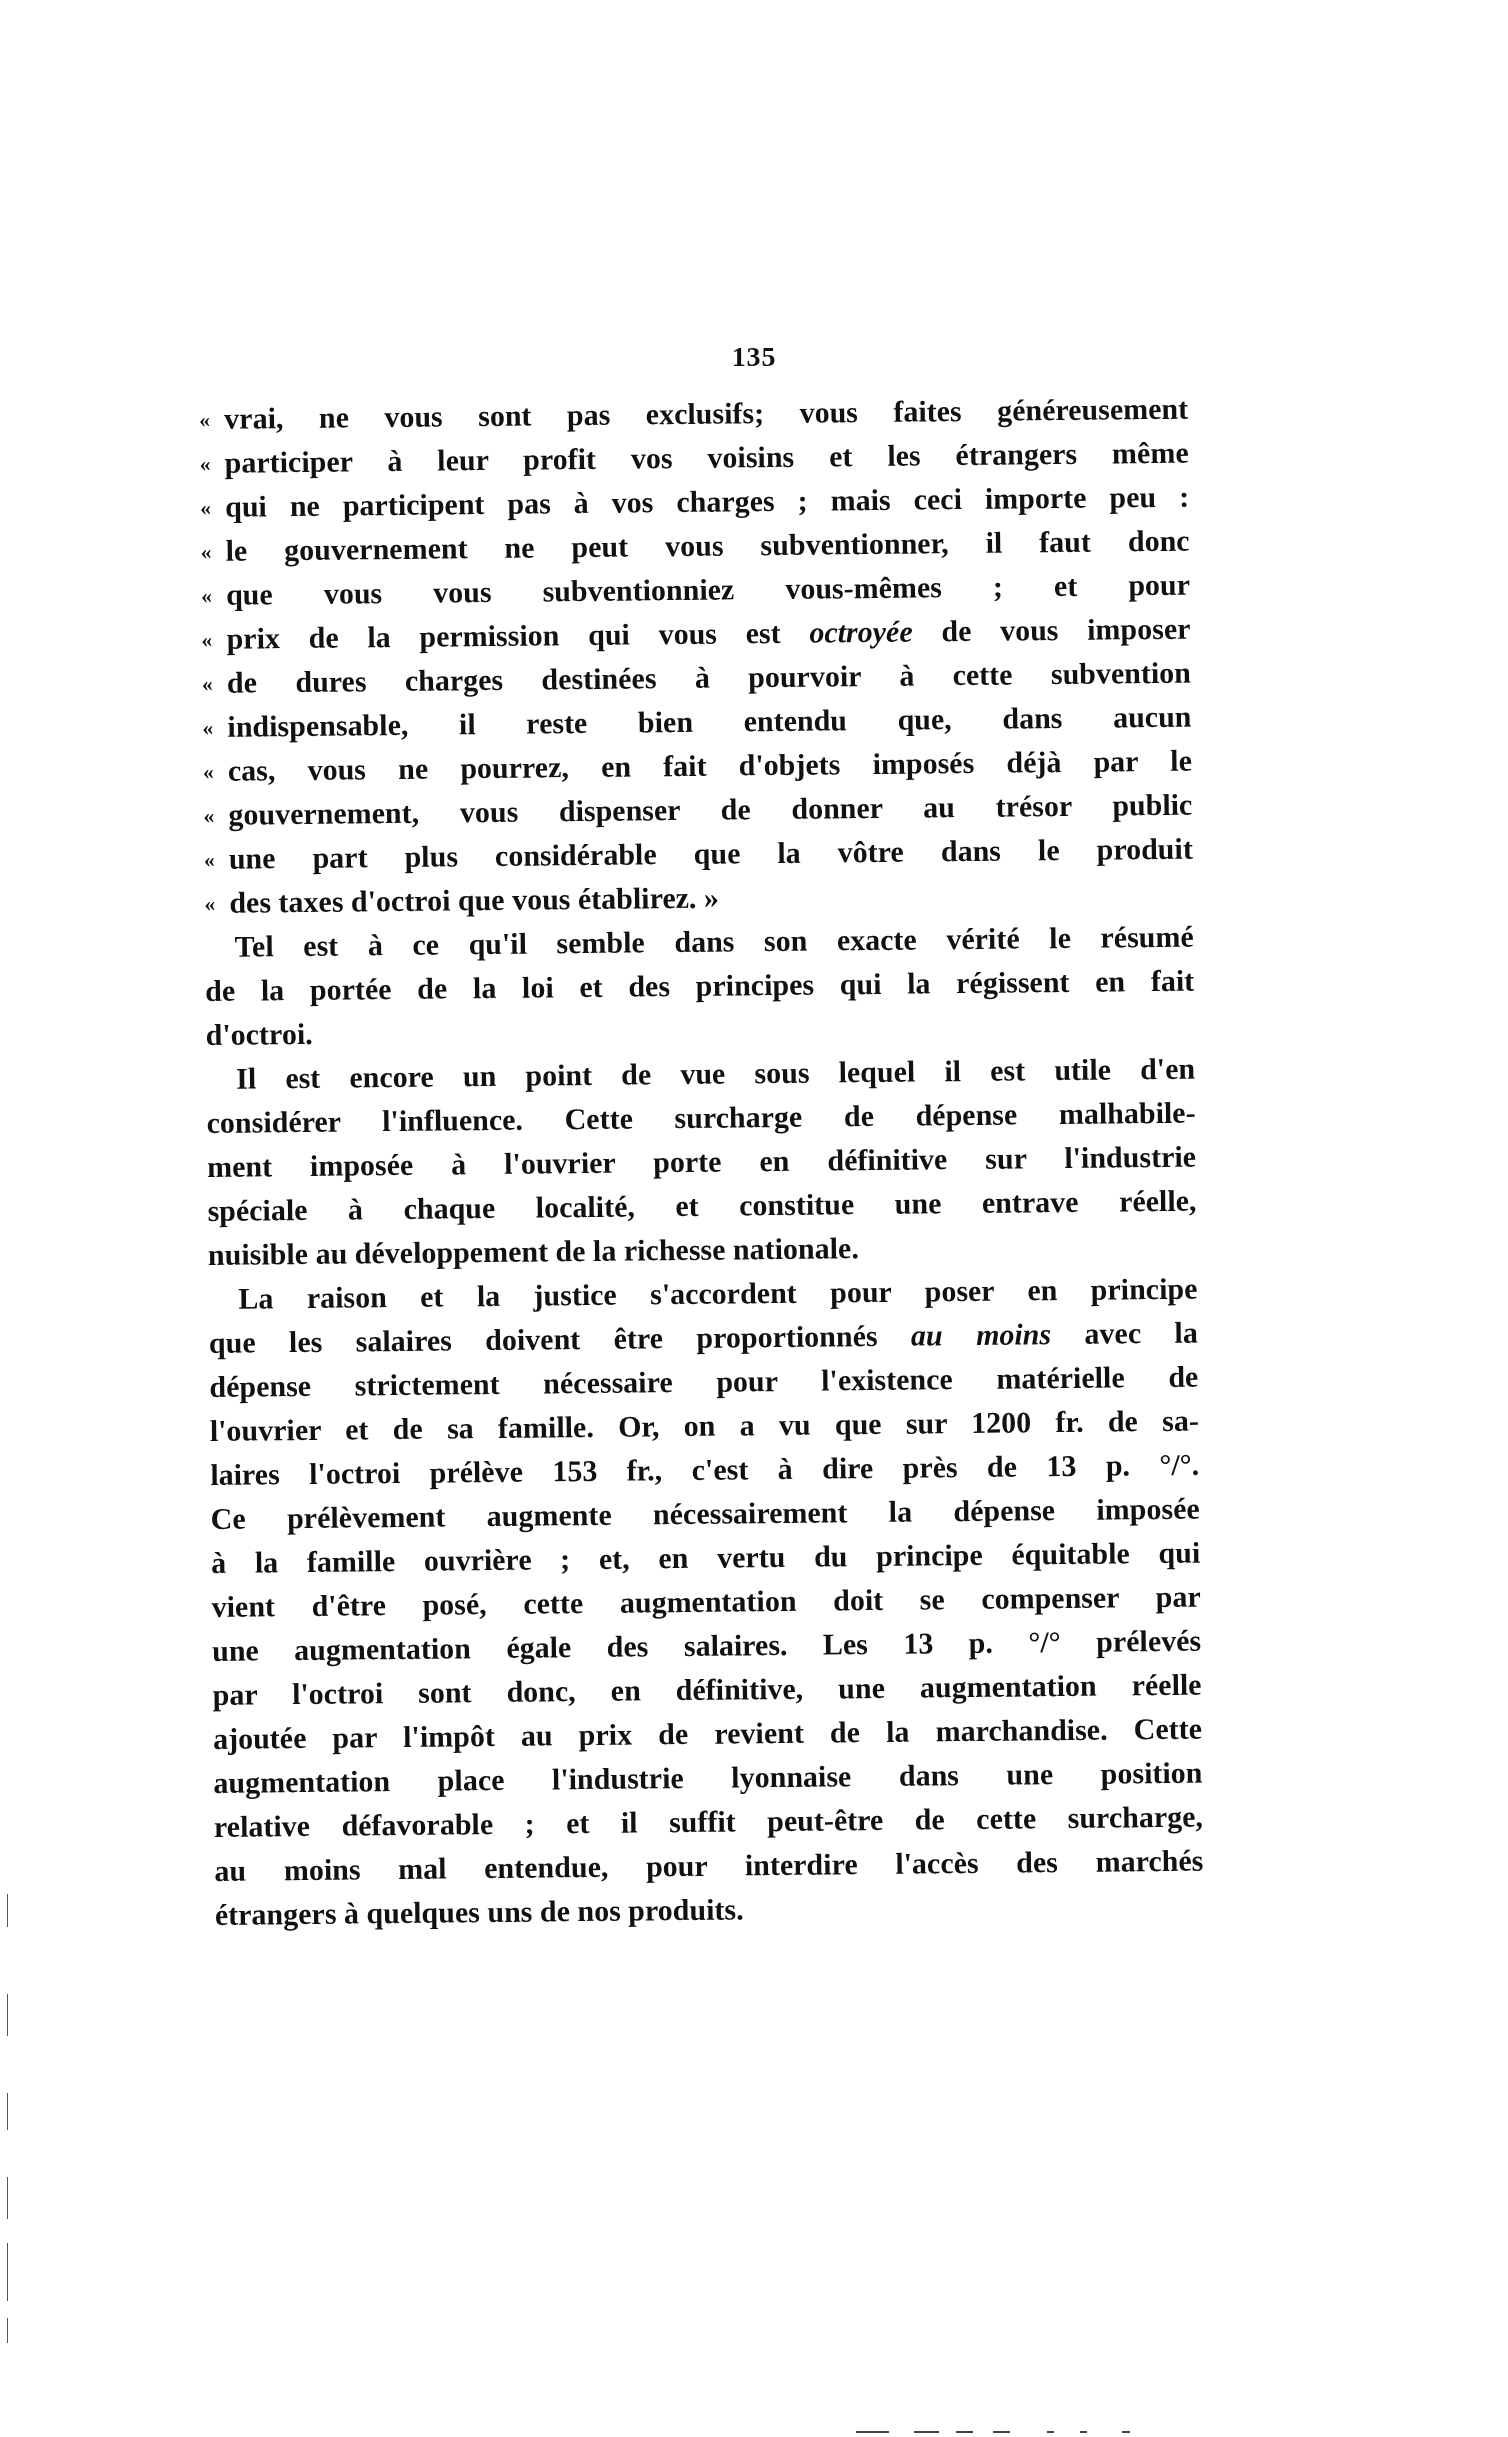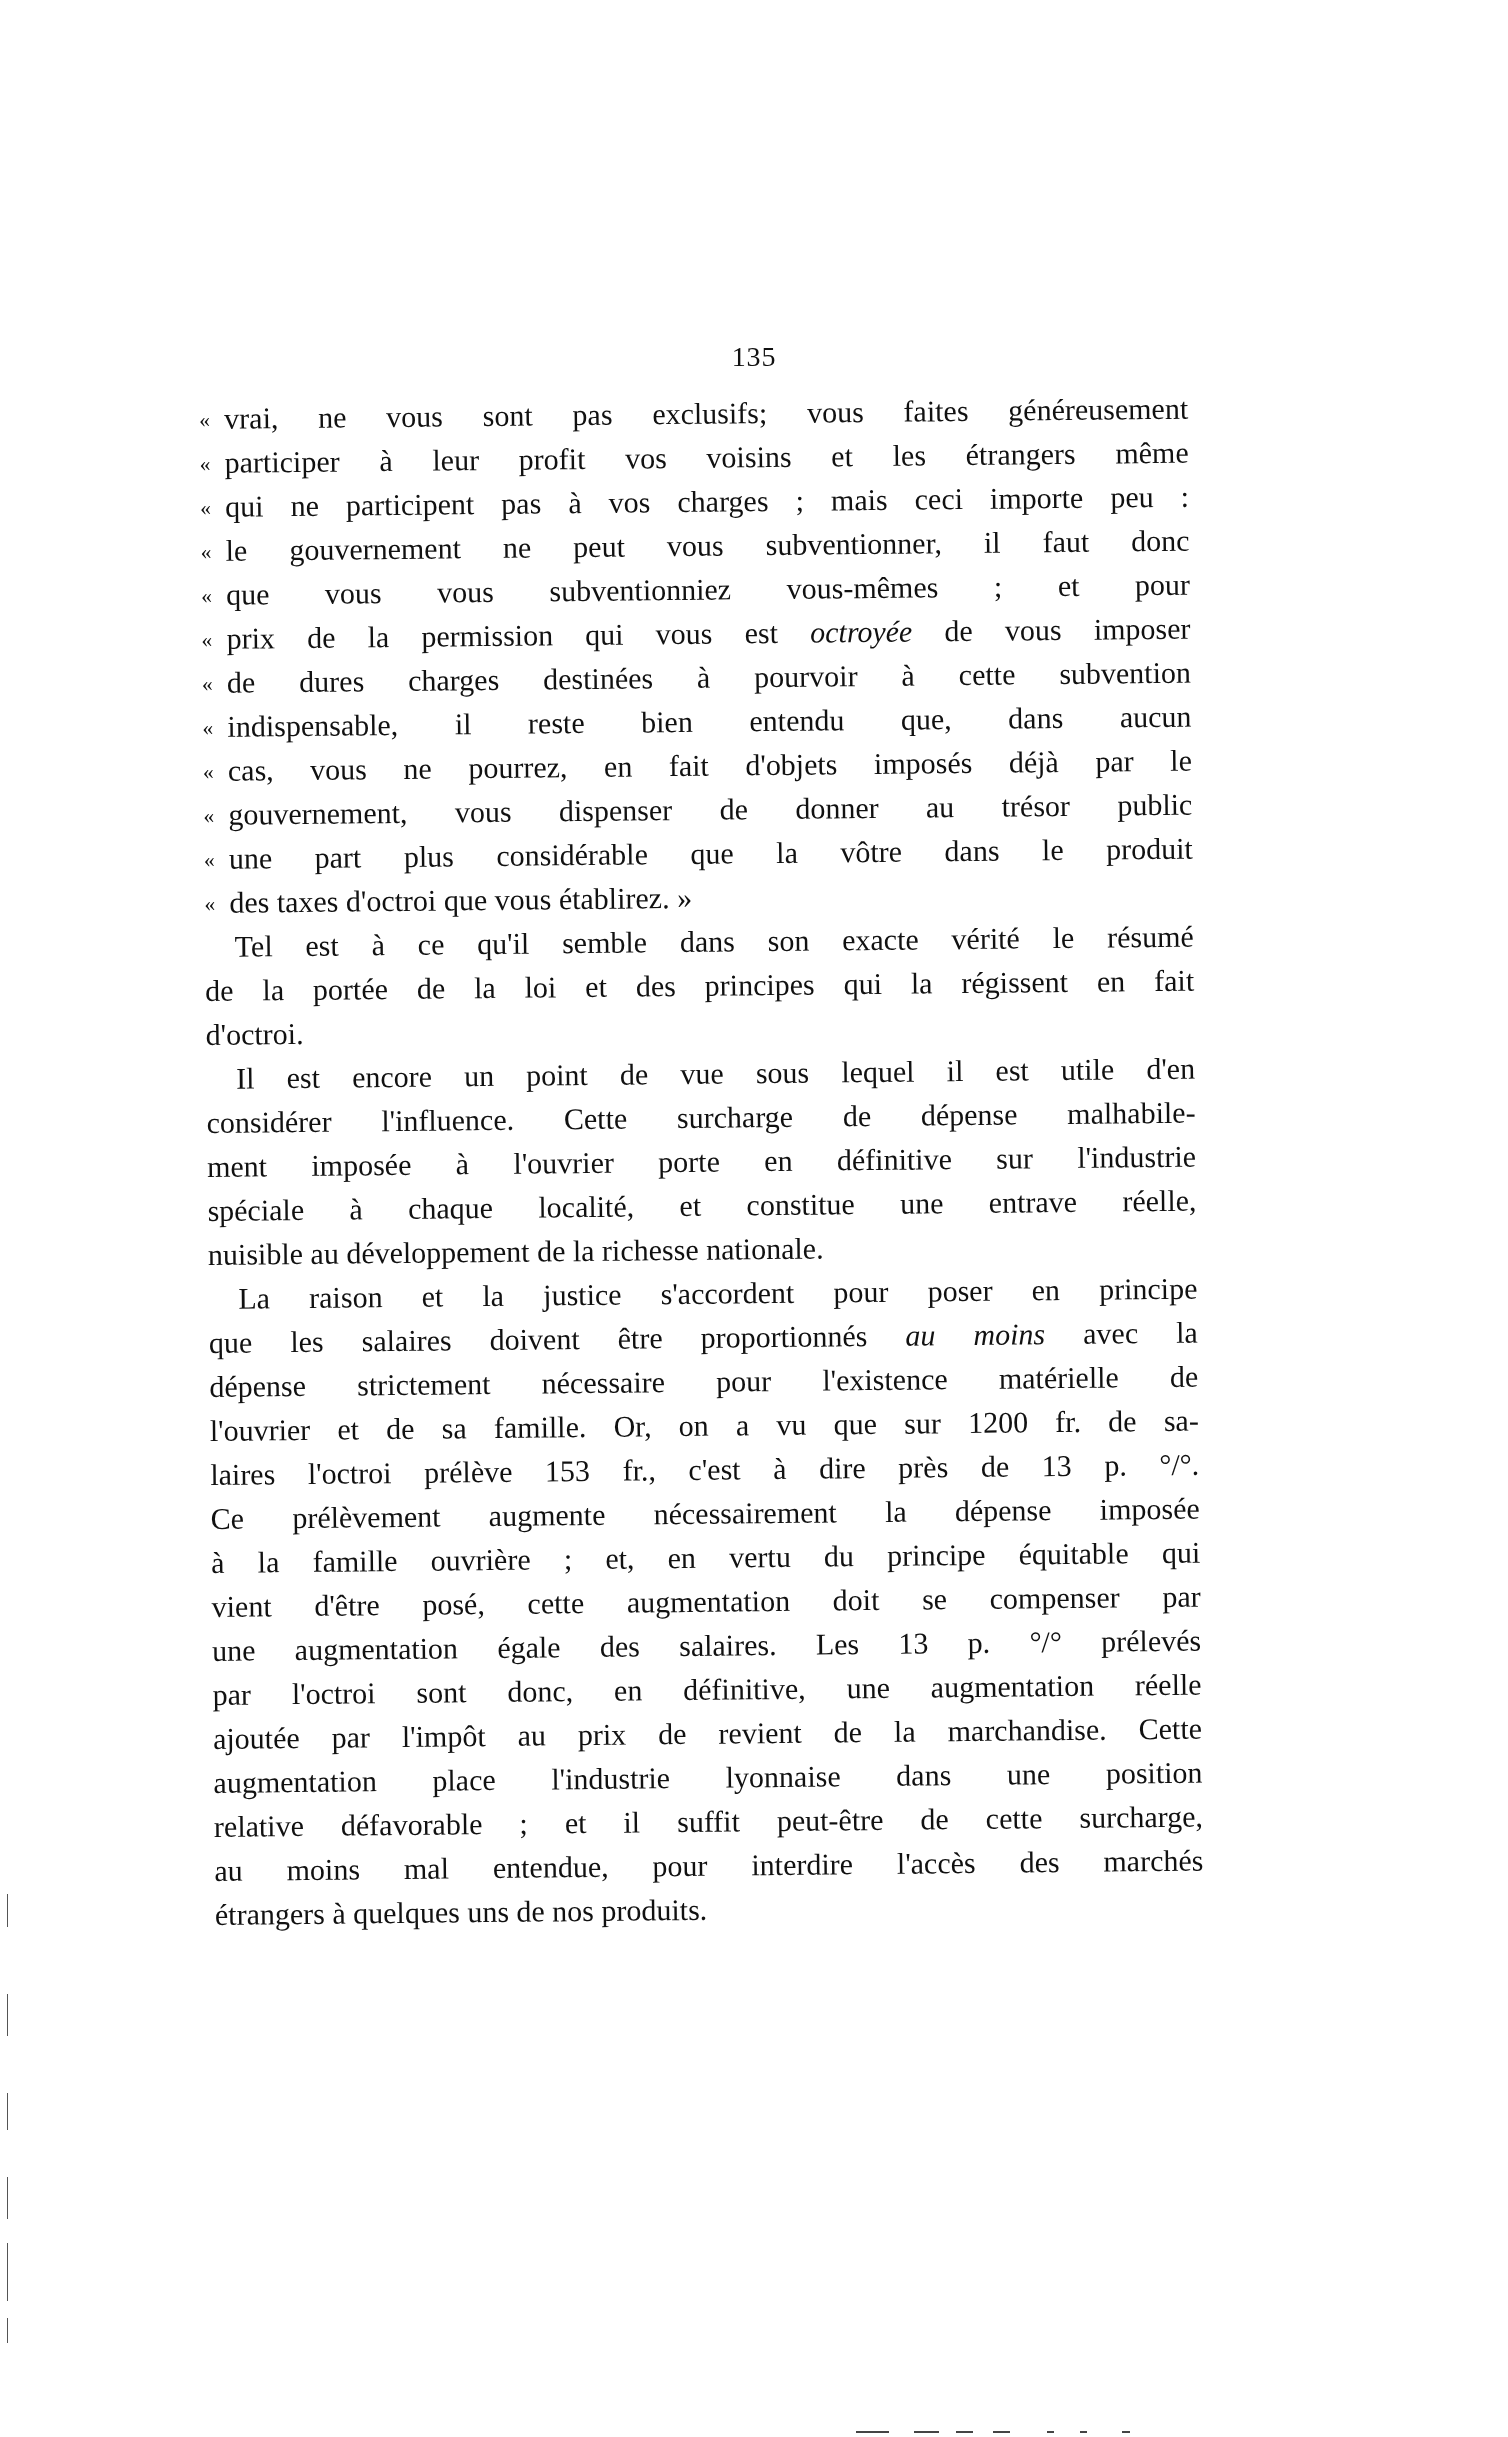--- a/index.html
+++ b/index.html
@@ -1,17 +1,17 @@
 <!DOCTYPE html>
 <html style="font-size:13.3px"><head>
 <meta charset="utf-8">
 <style>
   html, body { margin: 0; padding: 0; background: #ffffff; }
   body { width: 1508px; height: 2438px; position: relative; overflow: hidden; }
-  .page { position: absolute; left: 0; top: 0; width: 1508px; height: 2438px; background: #ffffff; }
+  .page { position: absolute; left: 0; top: 0; width: 1508px; height: 2438px; background: #ffffff; font-weight: bold; }
   .page-number {
     position: absolute; left: 0; width: 1508px; top: 341px; text-align: center;
     font-family: "Liberation Serif", "DejaVu Serif", serif; font-size: 28px; color: #111; letter-spacing: 0.8px;
   }
   .text-block {
     position: absolute; left: 199px; top: 397px; width: 989px;
     font-family: "Liberation Serif", "DejaVu Serif", serif;
     font-size: 30px; line-height: 44px; color: #111;
     transform: rotate(-0.6deg); transform-origin: left top;
   }

